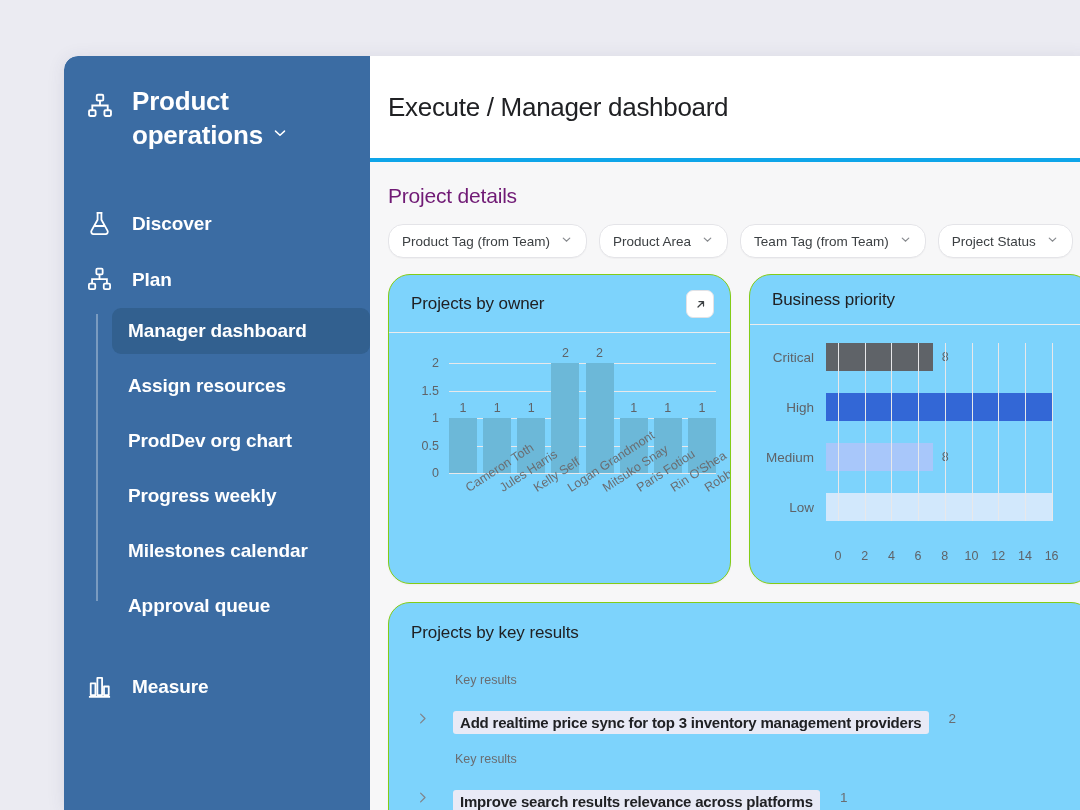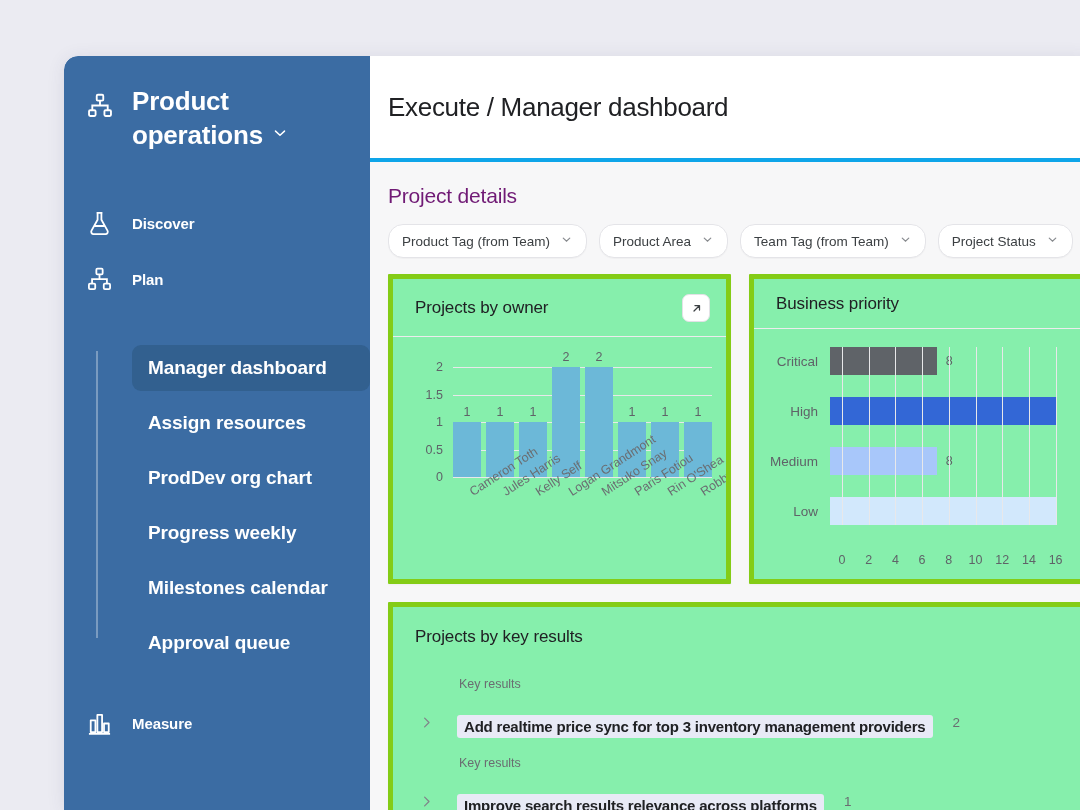--- a/index.html
+++ b/index.html
@@ -42,25 +42,25 @@
     letter-spacing: -.2px;
   }
   .brand-caret { display:inline-block; margin-left: 8px; vertical-align: 2px; }
 
   .nav { margin-top: 44px; }
   .nav-group { position: relative; }
   .nav-item {
     display: flex; align-items: center; gap: 18px;
     padding: 0 22px;
     height: 56px;
-    font-size: 15px; font-weight: 700; letter-spacing: -.1px;
+    font-size: 19px; font-weight: 700; letter-spacing: -.1px;
     color: #ffffff;
   }
   .nav-item .ni-icon { flex: 0 0 28px; display:flex; }
-  .sub-wrap { position: relative; padding-left: 44px; margin-top: 37px; }
+  .sub-wrap { position: relative; padding-left: 24px; }
   .sub-rail {
     position: absolute; left: 32px; top: 6px; bottom: 28px;
     width: 2px; background: rgba(255,255,255,.32);
   }
   .sub-item {
     margin-left: 24px;
     height: 46px;
     display: flex; align-items: center;
     padding: 0 16px;
     font-size: 19px; font-weight: 700; letter-spacing: -.1px;
@@ -106,23 +106,23 @@
     display: flex; align-items: center; gap: 10px;
     padding: 0 13px;
     font-size: 13.5px; color: #3c4043;
     white-space: nowrap;
     box-shadow: 0 1px 1px rgba(0,0,0,.03);
   }
   .chip .cv { opacity: .75; }
 
   .cards-row { display: flex; gap: 18px; }
   .card {
-    background: #86efac;
-    border: 5px solid #84cc16;
-    border-radius: 1px;
+    background: #7dd3fc;
+    border: 1px solid #84cc16;
+    border-radius: 22px;
     box-shadow: 0 1px 2px rgba(0,0,0,.035);
     overflow: hidden;
   }
   .card-head {
     display: flex; align-items: center; justify-content: space-between;
     padding: 15px 16px 14px 22px;
     border-bottom: 1px solid #ececed;
   }
   .card-title { font-size: 17px; color: #202124; letter-spacing: -.1px; }
   .expand-btn {

